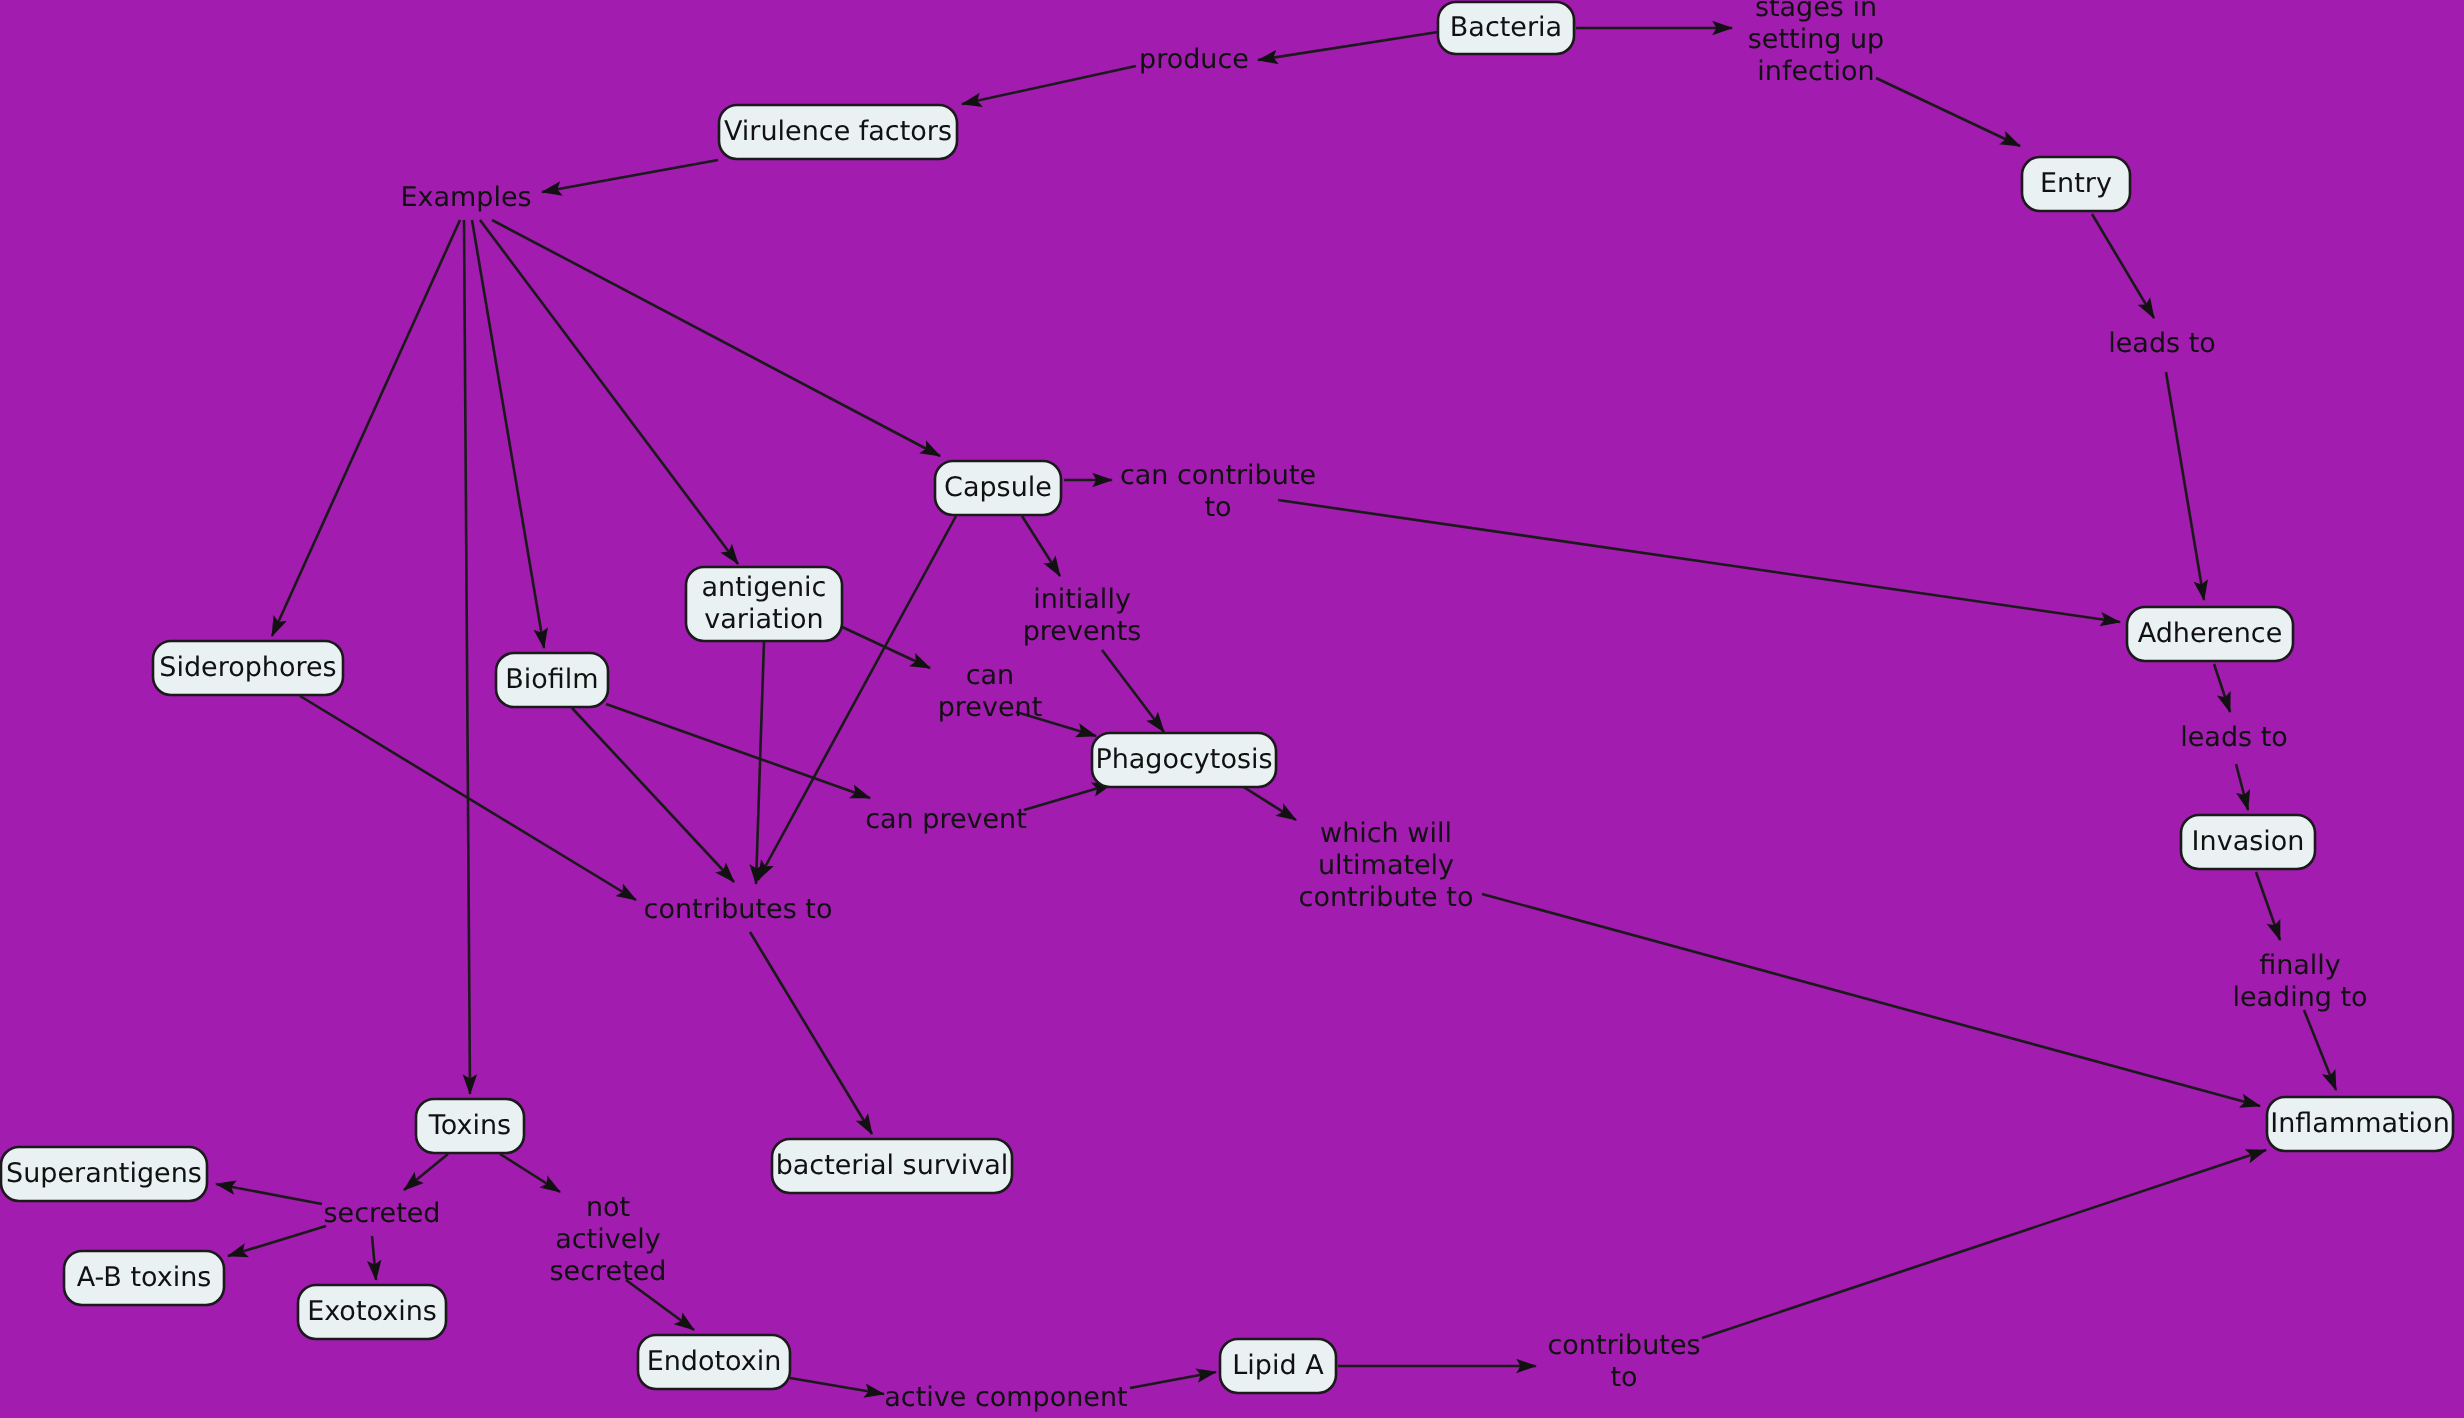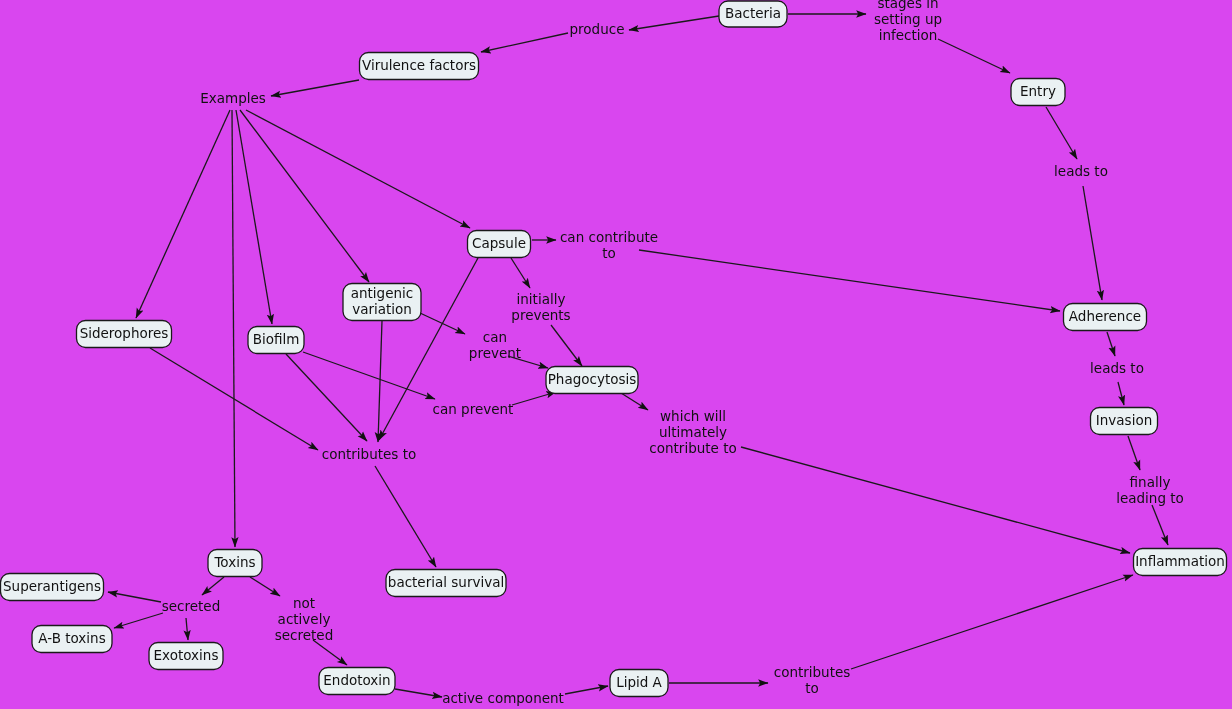--- a/index.html
+++ b/index.html
@@ -4,21 +4,21 @@
 <style>
   html, body {
     margin: 0;
     padding: 0;
     background: #ffffff;
   }
   #canvas-wrap {
     position: relative;
     width: 1232px;
     height: 709px;
-    background: #d946ef;
+    background: #a21caf;
     overflow: hidden;
     font-family: "DejaVu Sans", sans-serif;
   }
   svg#map {
     position: absolute;
     top: 0;
     left: 0;
     width: 1232px;
     height: 709px;
   }

